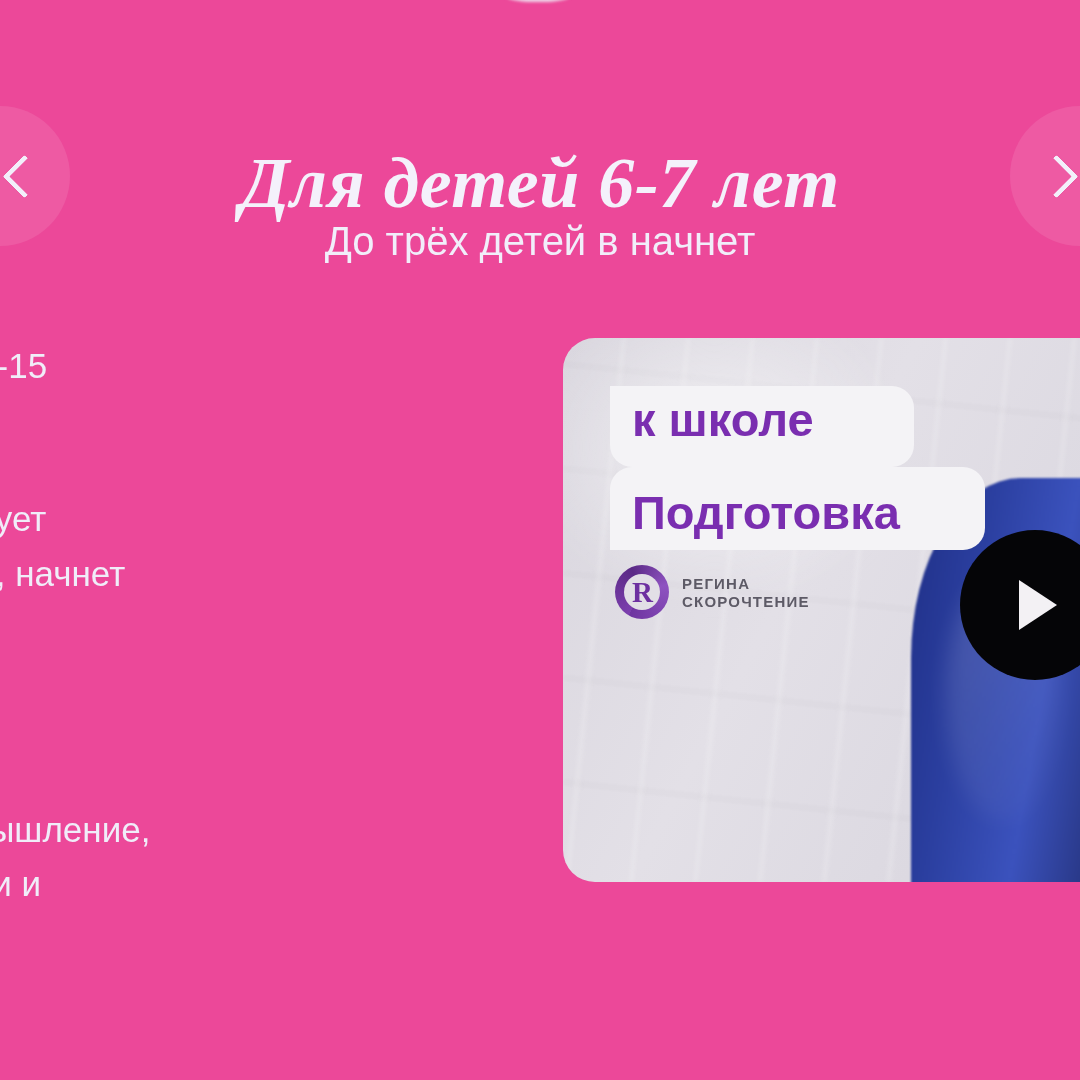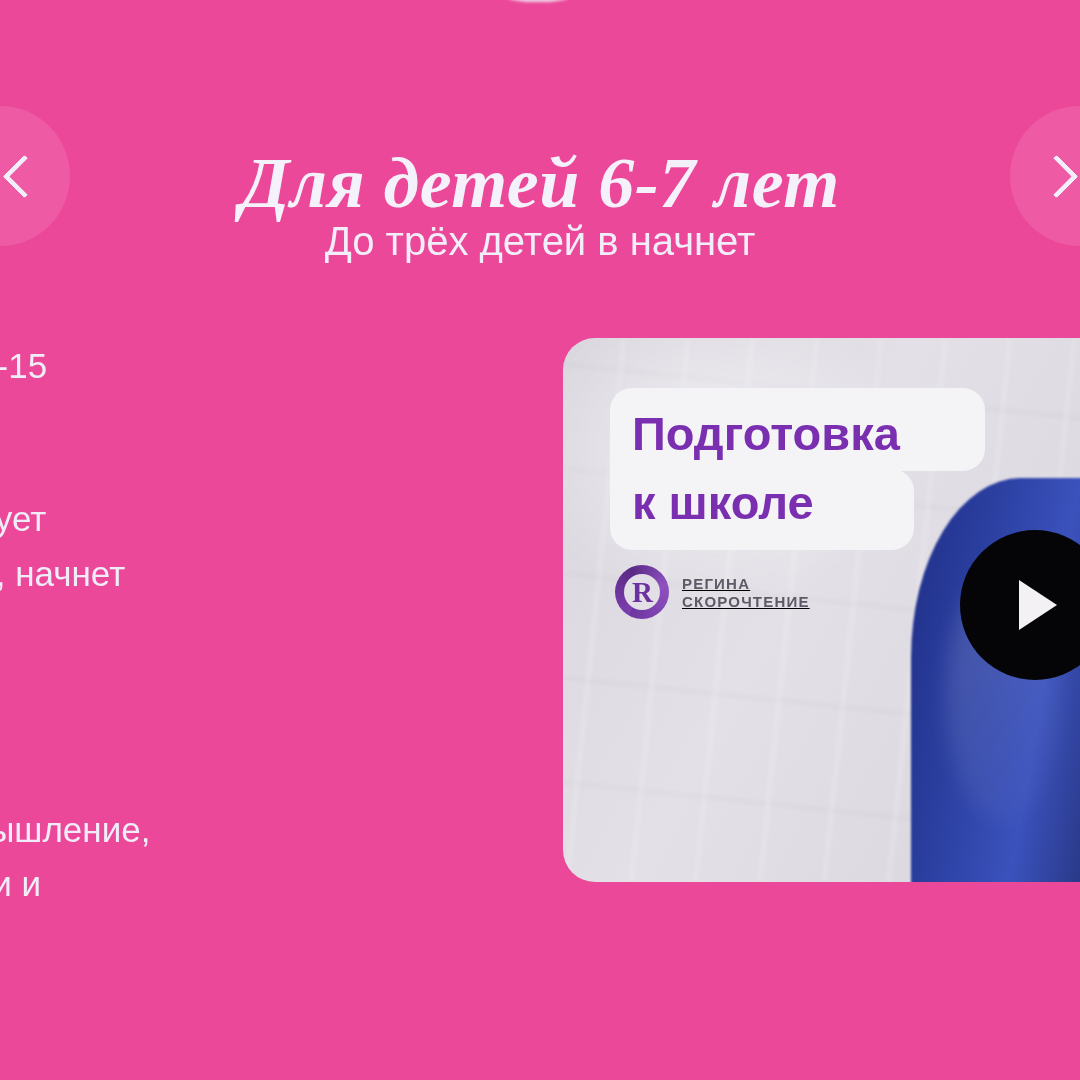--- a/index.html
+++ b/index.html
@@ -219,21 +219,20 @@
     font-family: "Liberation Serif", serif;
     font-weight: 700;
     font-size: 29px;
     line-height: 1;
     letter-spacing: -1px;
   }
   .brand-text {
     display: flex;
     flex-direction: column;
     gap: 3px;
-    text-decoration: underline;
   }
   .brand-text span {
     color: #5d5a66;
     font-size: 15px;
     font-weight: 700;
     letter-spacing: 1.2px;
     line-height: 1;
   }
 
   
@@ -314,22 +313,22 @@
     <div class="copy-line l7">ений</div>
   </div>
 
   <div class="video-card">
     <div class="wall"></div>
     <div class="wall-glow"></div>
 
     <div class="person"></div>
 
     <div class="thumb-label">
+      <span class="thumb-row r2">к школе</span>
       <span class="thumb-row r1">Подготовка</span>
-      <span class="thumb-row r2">к школе</span>
     </div>
 
     <div class="brand">
       <span class="brand-mark">
         <span class="rglyph">R</span>
       </span>
       <span class="brand-text">
         <span>РЕГИНА</span>
         <span>СКОРОЧТЕНИЕ</span>
       </span>

